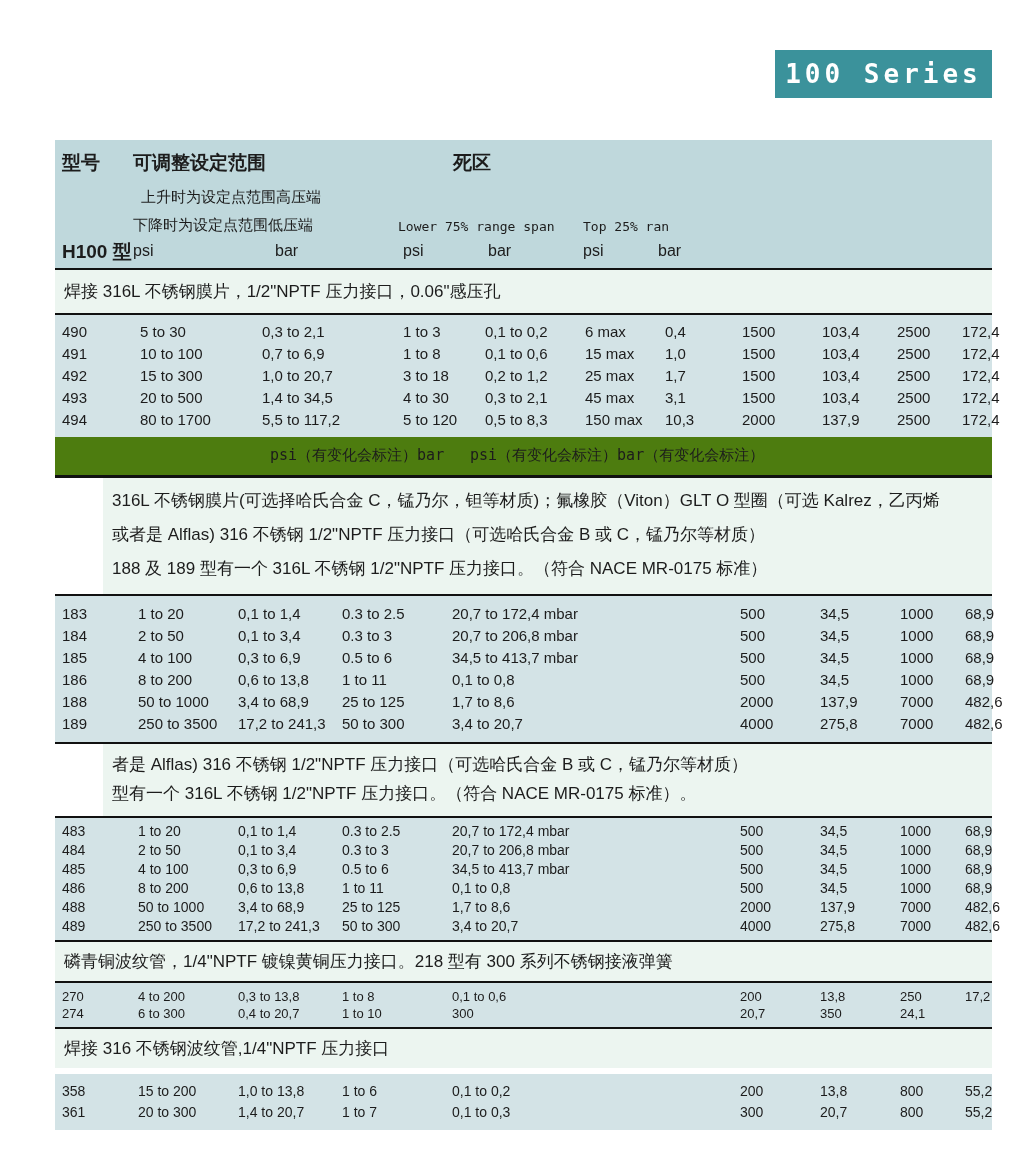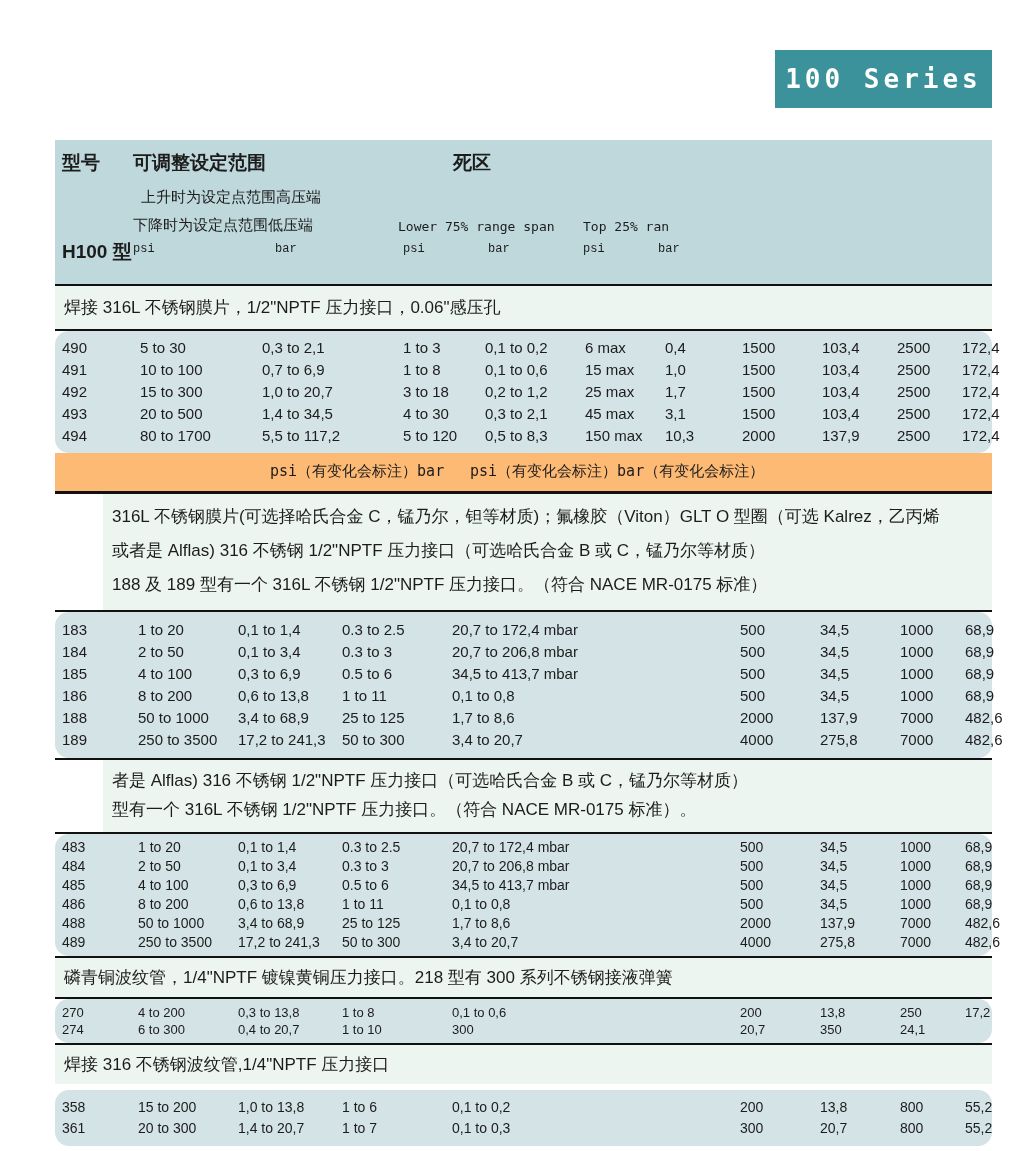--- a/index.html
+++ b/index.html
@@ -1,60 +1,60 @@
 <!DOCTYPE html>
 <html><head>
 <meta charset="utf-8">
 <style>
   html,body{margin:0;padding:0;background:#ffffff;}
   body{font-family:"Liberation Sans","DejaVu Sans",sans-serif;color:#1c1c1c;}
   .page{position:relative;width:1026px;height:1151px;background:#fff;overflow:hidden;}
-  .banner{position:absolute;left:775px;top:50px;width:217px;height:58px;background:#3b929b;
+  .banner{position:absolute;left:775px;top:50px;width:217px;height:48px;background:#3b929b;
           color:#fff;font-weight:bold;font-size:26px;letter-spacing:4px;
           display:flex;align-items:center;justify-content:center;
           font-family:"DejaVu Sans Mono","Liberation Sans",sans-serif;}
   .sheet{position:absolute;left:55px;top:140px;width:937px;}
   
-  .head{position:relative;height:144px;background:#bfd8dc;}
+  .head{position:relative;height:128px;background:#bfd8dc;}
   .head span{position:absolute;white-space:nowrap;}
   .h-bold{font-weight:bold;font-size:19px;}
   .h-note{font-size:15px;}
   .h-mono{font-family:"DejaVu Sans Mono",monospace;font-size:13px;}
-  .h-unit{font-family:Liberation Mono, monospace;font-size:12px;text-align:center;}
+  .h-unit{font-family:Liberation Sans, sans-serif;font-size:16px;text-align:center;}
   
   .rule{width:100%;background:#111;}
   .rule.thin{height:2px;}
   .rule.med{height:2px;}
   .rule.thick{height:3px;}
   
   .sec{background:#ecf5f0;font-size:17px;padding:10px 0 10px 9px;white-space:nowrap;}
   .sec.tight{padding:8px 0 8px 9px;}
   .blk{background:#ecf5f0;padding:6px 0 8px 9px;font-size:17px;margin-left:48px;}
   .blk.lh34 div{line-height:34px;}
   .blk.lh29 div{line-height:29px;}
   .blk div{white-space:nowrap;}
   
   .tbl{background:#d3e3e6;display:block;}
   .trow{display:grid;}
   .tcell{white-space:nowrap;}
   .cols-a .trow{grid-template-columns:78px 122px 141px 82px 100px 80px 77px 80px 75px 65px 1fr;}
   .cols-b .trow{grid-template-columns:76px 100px 104px 110px 288px 80px 80px 65px 1fr;}
-  .tbl{padding-left:7px;border-radius:14px;}
+  .tbl{padding-left:7px;}
   .rows-a{padding-top:6px;padding-bottom:6px;font-size:15px;}
   .rows-a .trow{line-height:22px;}
   .rows-b{padding-top:7px;padding-bottom:7px;font-size:15px;}
   .rows-b .trow{line-height:22px;}
   .rows-c{padding-top:4px;padding-bottom:4px;font-size:14px;}
   .rows-c .trow{line-height:19px;}
   .rows-d{padding-top:5px;padding-bottom:5px;font-size:13px;}
   .rows-d .trow{line-height:17px;}
   .rows-e{padding-top:7px;padding-bottom:7px;font-size:14px;}
   .rows-e .trow{line-height:21px;}
   
-  .note{position:relative;height:38px;background:#fdba74;}
+  .note{position:relative;height:38px;background:#4d7c0f;}
   .note span{position:absolute;top:9px;font-size:15px;white-space:nowrap;
              font-family:"DejaVu Sans Mono","Liberation Sans",monospace;}
   .gap{height:6px;background:#fff;}
 </style>
 </head>
 <body>
 
 <div class="page">
 
   <div class="banner">100 Series</div>

